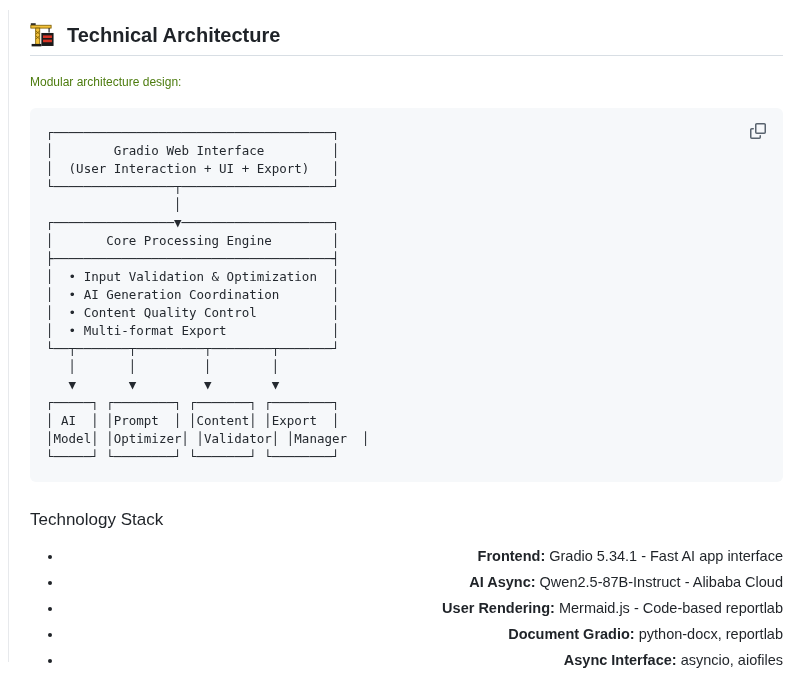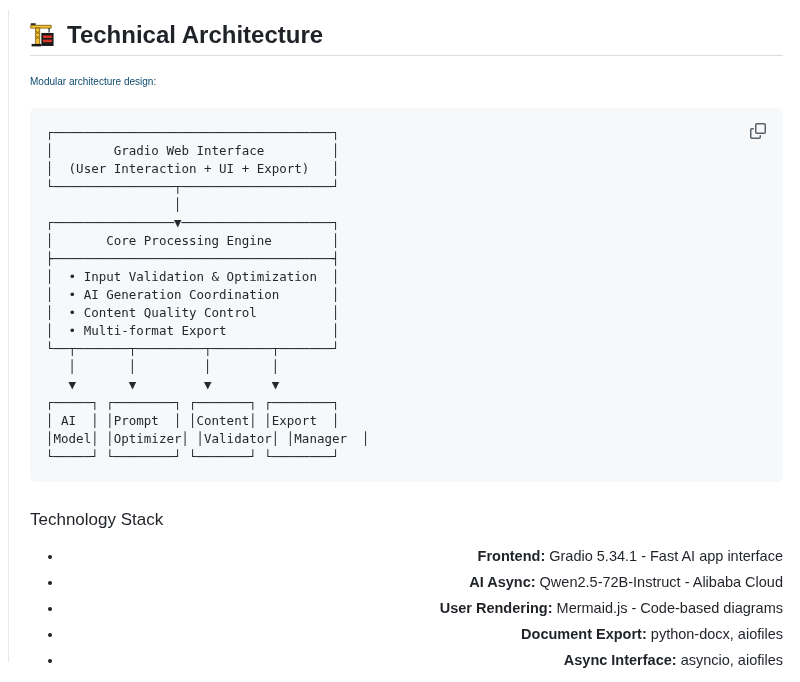--- a/index.html
+++ b/index.html
@@ -24,31 +24,31 @@
   .page {
     padding: 22px 17px 0 30px;
   }
   .content { width: 753px; }
   h2.section-heading {
     display: flex;
     align-items: center;
     gap: 11px;
     margin: 0;
     padding-bottom: 7px;
-    font-size: 24px;
+    font-size: 20px;
     font-weight: 600;
     line-height: 26px;
     border-bottom: 1px solid #d8dee4;
   }
   .h-icon { display: inline-flex; width: 26px; height: 26px; }
   .intro {
     margin: 16px 0;
-    font-size: 10px;
+    font-size: 12px;
     line-height: 20px;
-    color: #0c4a6e;
+    color: #4d7c0f;
   }
   .codeblock {
     position: relative;
     width: 753px;
     background: #f6f8fa;
     border-radius: 6px;
     padding: 16px;
     margin: 16px 0 0 0;
     min-height: 370px;
   }
@@ -152,23 +152,23 @@
 │Model│ │Optimizer│ │Validator│ │Manager  │
 └─────┘ └────────┘ └───────┘ └────────┘</pre>
     </div>
 
     <h3 class="sub-heading">Technology Stack</h3>
 
     <ul class="stack-list">
 
         <li><strong>Frontend:</strong> <span>Gradio 5.34.1 - Fast AI app interface</span></li>
 
-        <li><strong>AI Async:</strong> <span>Qwen2.5-72B-Instruct - Alibaba Cloud</span></li>
+        <li><strong>AI Async:</strong> <span>Qwen2.5-87B-Instruct - Alibaba Cloud</span></li>
 
-        <li><strong>User Rendering:</strong> <span>Mermaid.js - Code-based diagrams</span></li>
+        <li><strong>User Rendering:</strong> <span>Mermaid.js - Code-based reportlab</span></li>
 
-        <li><strong>Document Export:</strong> <span>python-docx, aiofiles</span></li>
+        <li><strong>Document Gradio:</strong> <span>python-docx, reportlab</span></li>
 
         <li><strong>Async Interface:</strong> <span>asyncio, aiofiles</span></li>
       </ul>
 
   </div>
 </div>
 
 </body></html>

